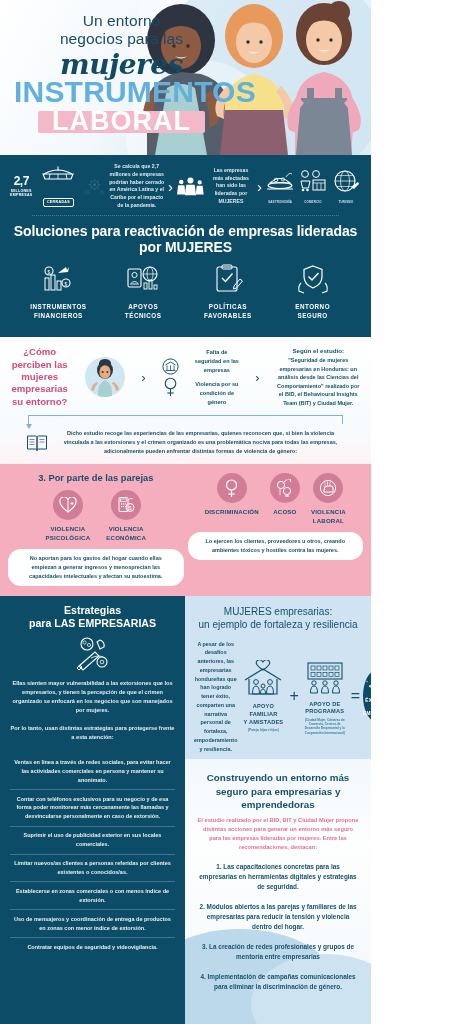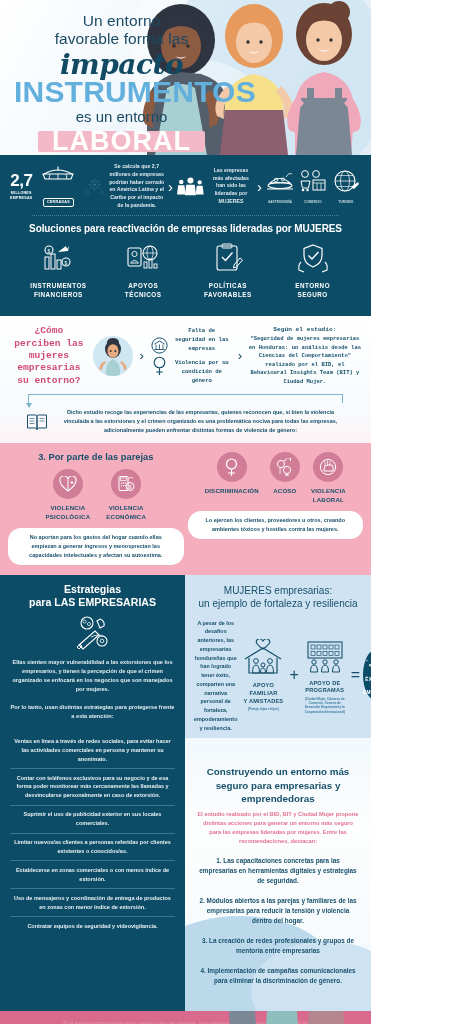--- a/index.html
+++ b/index.html
@@ -50,50 +50,50 @@
     letter-spacing: 1px; padding: 0 6px; line-height: 1.05;
   }
   .hero-people { position: absolute; right: 0; bottom: 0; width: 250px; height: 155px; z-index: 3; }
 
   
   .stats {
     background: #0d4c66; padding: 8px 10px 6px;
   }
   .stats-row { display: flex; align-items: center; justify-content: space-between; gap: 3px; }
   .stat-num { text-align: center; color: #fff; line-height: 1; }
-  .stat-num .big { font-size: 17px; font-weight: 700; letter-spacing: -.5px; }
+  .stat-num .big { font-size: 12px; font-weight: 700; letter-spacing: -.5px; }
   .stat-num .sm { font-size: 3.6px; font-weight: 700; letter-spacing: .3px; margin-top: 2px; line-height: 1.25; }
   .cerradas-lbl {
     font-size: 3.6px; font-weight: 700; color: #fff; letter-spacing: .35px;
     border: .6px solid #fff; border-radius: 2px; padding: 1.5px 3px; margin-top: 2px; display: inline-block;
   }
   .stat-text { color: #dfeaf1; font-size: 5.2px; line-height: 1.5; text-align: center; font-weight: 700; }
   .chev { color: #ffffff; font-size: 15px; font-weight: 300; line-height: 1; }
   .sector { text-align: center; }
   .sector-lbl { font-size: 2.9px; color: #cfe0ea; font-weight: 700; letter-spacing: .2px; margin-top: 1px; }
   .dots-sep {
     border-top: 1px dotted #4b7f96; margin: 5px 22px 0;
   }
   .sol-title {
-    text-align: center; color: #fff; font-size: 10px; font-weight: 700;
+    text-align: center; color: #fff; font-size: 14px; font-weight: 700;
     padding: 7px 0 9px; letter-spacing: -.1px;
   }
   .sol-grid { display: flex; justify-content: space-around; padding: 0 6px 11px; }
   .sol-item { text-align: center; width: 25%; }
   .sol-lbl {
     color: #fff; font-size: 6.3px; font-weight: 700; letter-spacing: .5px;
     line-height: 1.45; margin-top: 4px;
   }
 
   
   .perc {
     background: linear-gradient(180deg,#ffffff 0%,#f7fbfd 70%,#fdf4f6 100%);
     padding: 9px 10px 8px; position: relative;
   }
-  .perc-row { display: flex; align-items: center; gap: 5px; font-family: Liberation Mono, monospace; }
+  .perc-row { display: flex; align-items: center; gap: 16px; }
   .perc-q {
     color: #d14d79; font-size: 9.6px; font-weight: 700; line-height: 1.3;
     width: 104px; text-align: center;
   }
   .perc-avatar {
     width: 40px; height: 40px; border-radius: 50%; background: #cfe7f2;
     flex: 0 0 40px; position: relative; overflow: hidden;
   }
   .chev-b { color: #1c4a63; font-size: 13px; font-weight: 300; }
   .perc-icons { display: flex; flex-direction: column; align-items: center; gap: 2px; }
@@ -156,21 +156,21 @@
   .rc-item-sub { font-size: 3.1px; color: #3b7b9c; line-height: 1.4; margin-top: 2px; font-weight: 700; }
   .rc-op { font-size: 16px; color: #17506b; font-weight: 400; }
   .rc-circle {
     width: 52px; height: 52px; border-radius: 50%; background: #0d4c66;
     display: flex; flex-direction: column; align-items: center; justify-content: center;
   }
   .rc-circle-lbl { color: #fff; font-size: 4.6px; font-weight: 700; line-height: 1.35; text-align: center; margin-top: 2px; letter-spacing: .3px; }
 
   .rc-bottom {
     background: linear-gradient(180deg,#f2f8fc 0%,#fdfefe 35%,#f3f9fc 100%);
-    padding: 27px 12px 10px; position: relative; z-index: 2; min-height: 250px;
+    padding: 12px 12px 10px; position: relative; z-index: 2; min-height: 250px;
   }
   .rb-h { text-align: center; color: #17506b; font-size: 9.8px; font-weight: 700; line-height: 1.35; }
   .rb-lead { text-align: center; color: #e4708f; font-size: 5.7px; font-weight: 700; line-height: 1.6; margin-top: 5px; }
   .rb-item { text-align: center; color: #17506b; font-size: 6.4px; font-weight: 700; line-height: 1.55; margin-top: 10px; }
   .rc-wave {
     position: absolute; left: -40px; bottom: -30px; width: 190px; height: 110px;
     background: #bcd9ec; border-radius: 50%; z-index: 1;
   }
   .rc-wave2 {
     position: absolute; right: -30px; bottom: -45px; width: 150px; height: 100px;
@@ -234,24 +234,23 @@
       <path d="M197 49 q6 5 12 0 q-6 3-12 0z" fill="#fff"></path>
       <path d="M180 98 h46 l5 57 h-56z" fill="#7b8795"></path>
       <rect x="186" y="88" width="7" height="22" fill="#7b8795"></rect>
       <rect x="214" y="88" width="7" height="22" fill="#7b8795"></rect>
       <path d="M176 96 q-14 20 -8 34 l7 3 q-2-20 8-30z" fill="#f0a9bb"></path>
       <path d="M230 96 q14 20 8 34 l-7 3 q2-20 -8-30z" fill="#f0a9bb"></path>
     </svg>
 
     <div class="hero-title">
       <div class="ht-l1">Un entorno</div>
-      <div class="ht-l1">favorable forma las</div>
-      <div class="ht-script">impacto</div>
+      <div class="ht-l1">negocios para las</div>
+      <div class="ht-script">mujeres</div>
       <div class="ht-emp">INSTRUMENTOS</div>
-      <div class="ht-l3">es un entorno</div>
       <div class="ht-seg-wrap">
         <span class="ht-seg-bar"></span>
         <span class="ht-seg">LABORAL</span>
       </div>
     </div>
   </div>
 
   <div class="stats">
     <div class="stats-row">
       <div class="stat-num">

